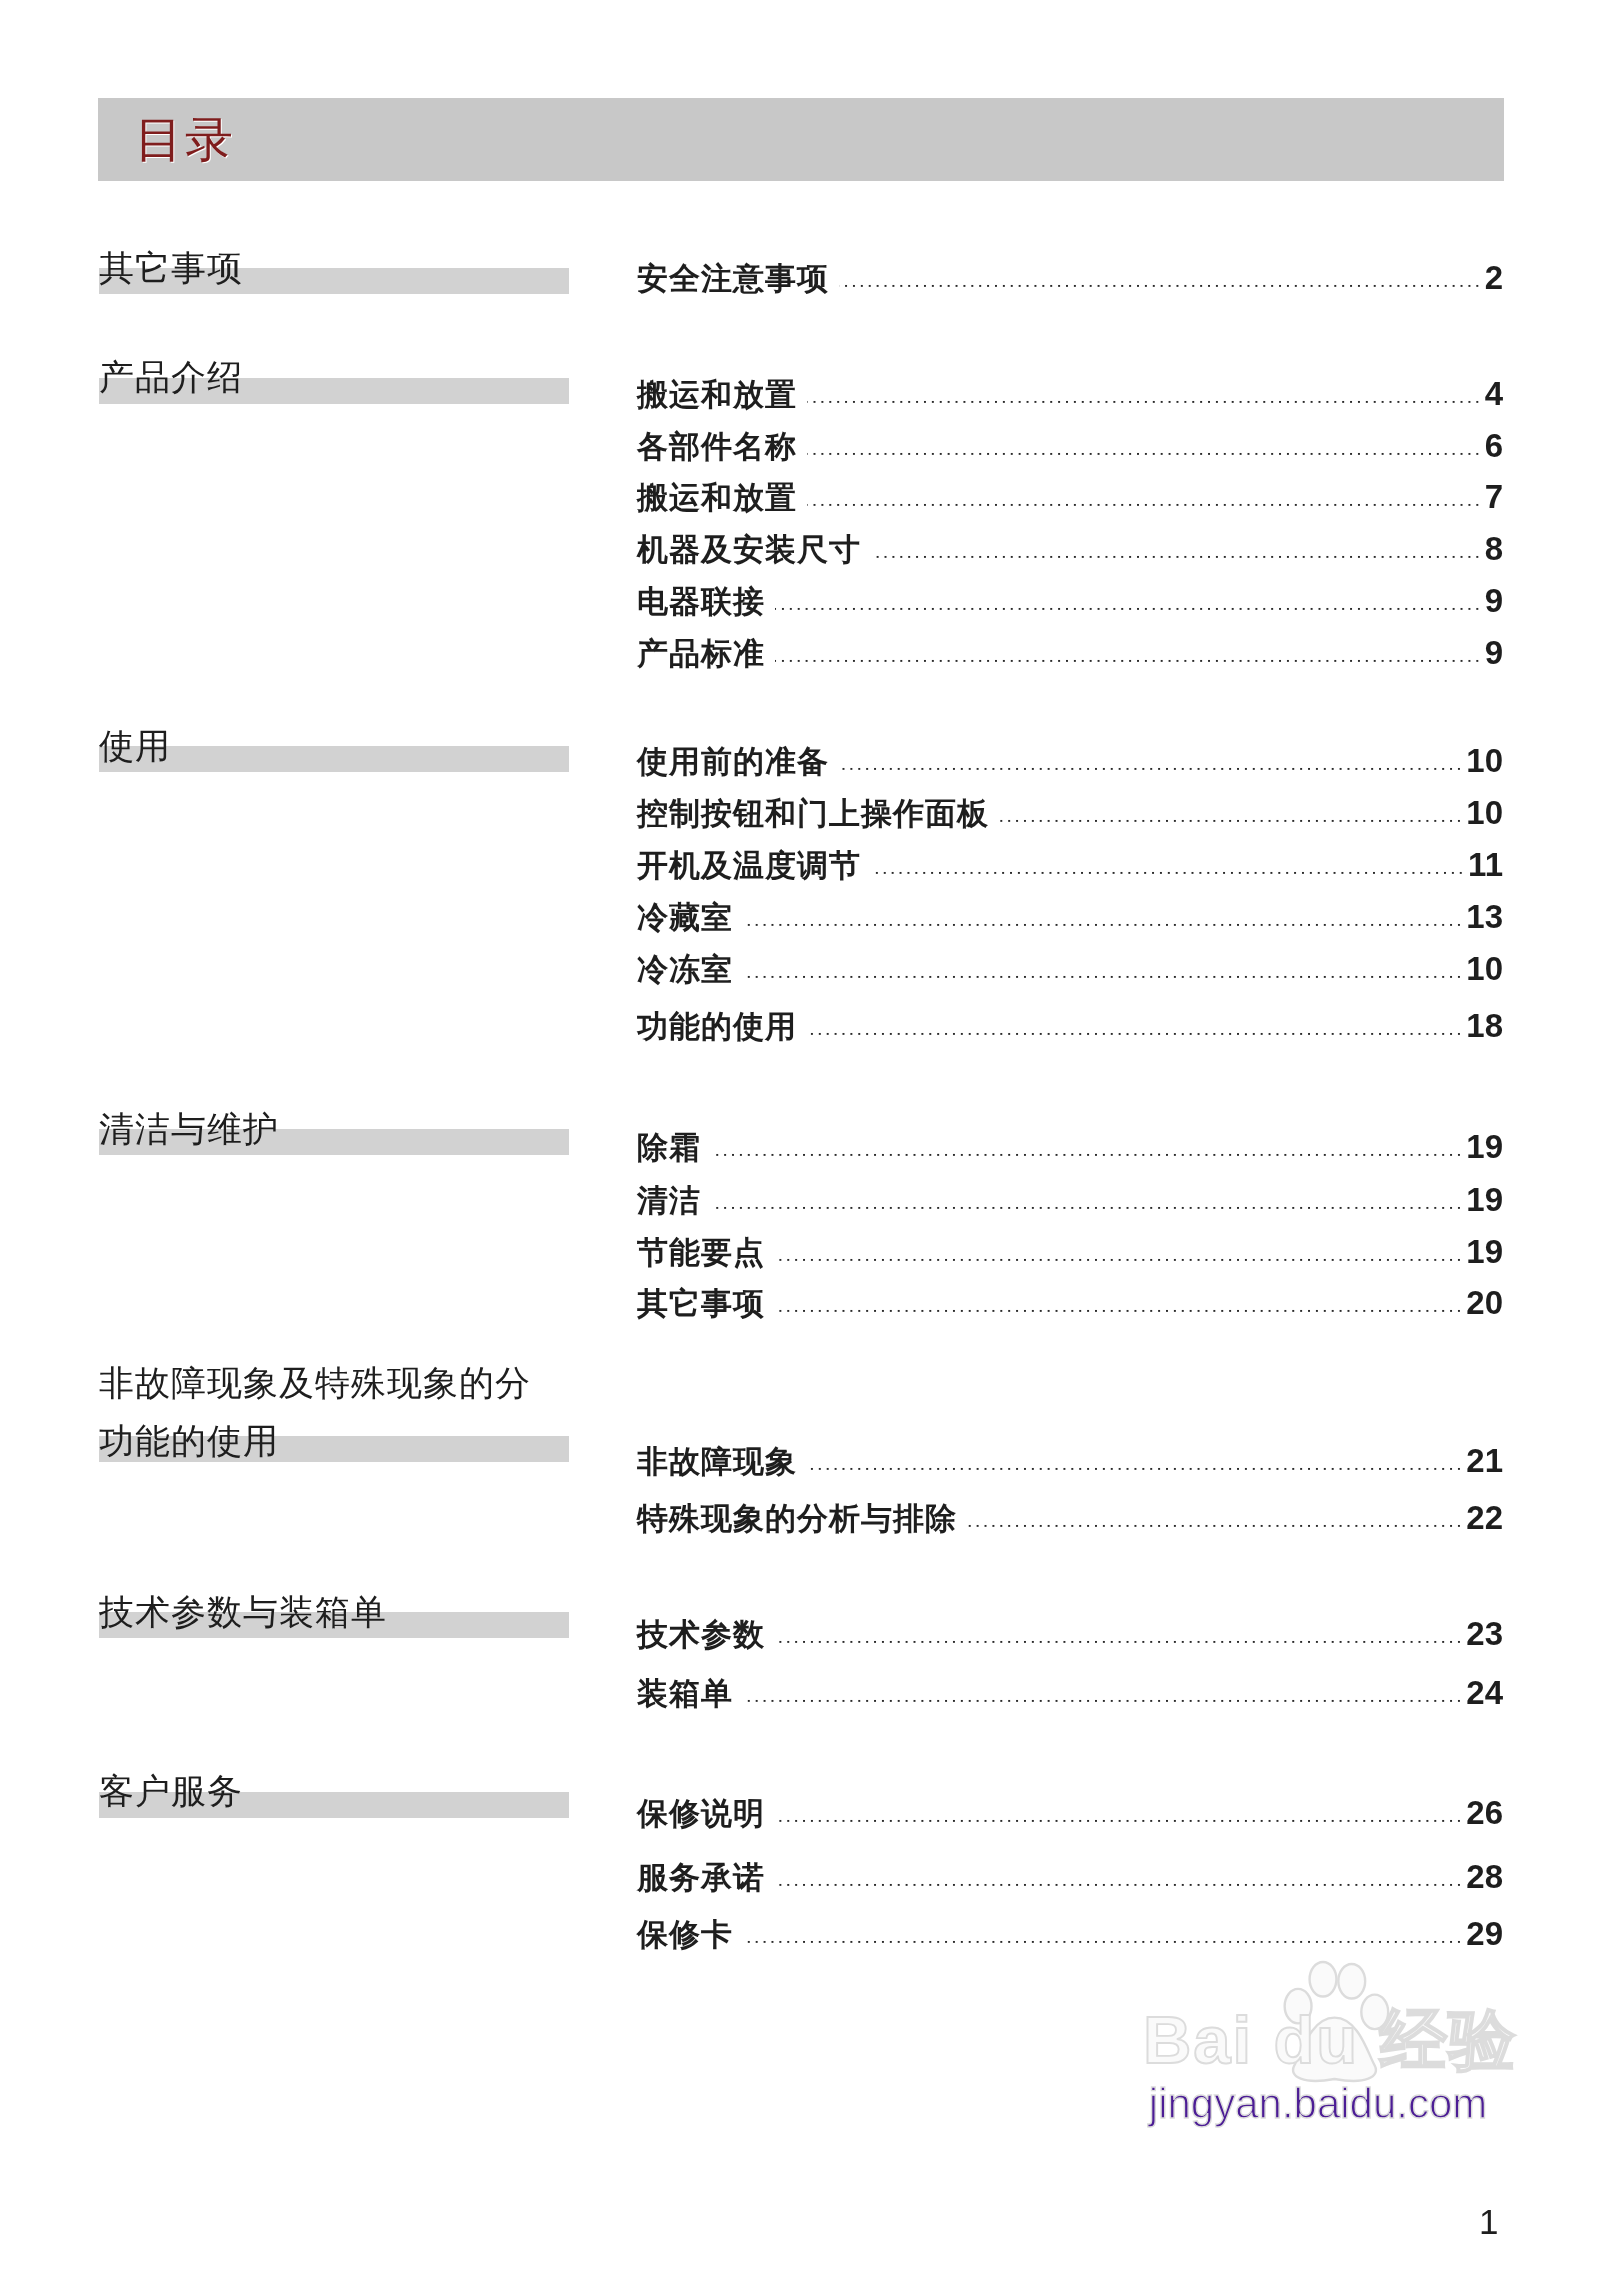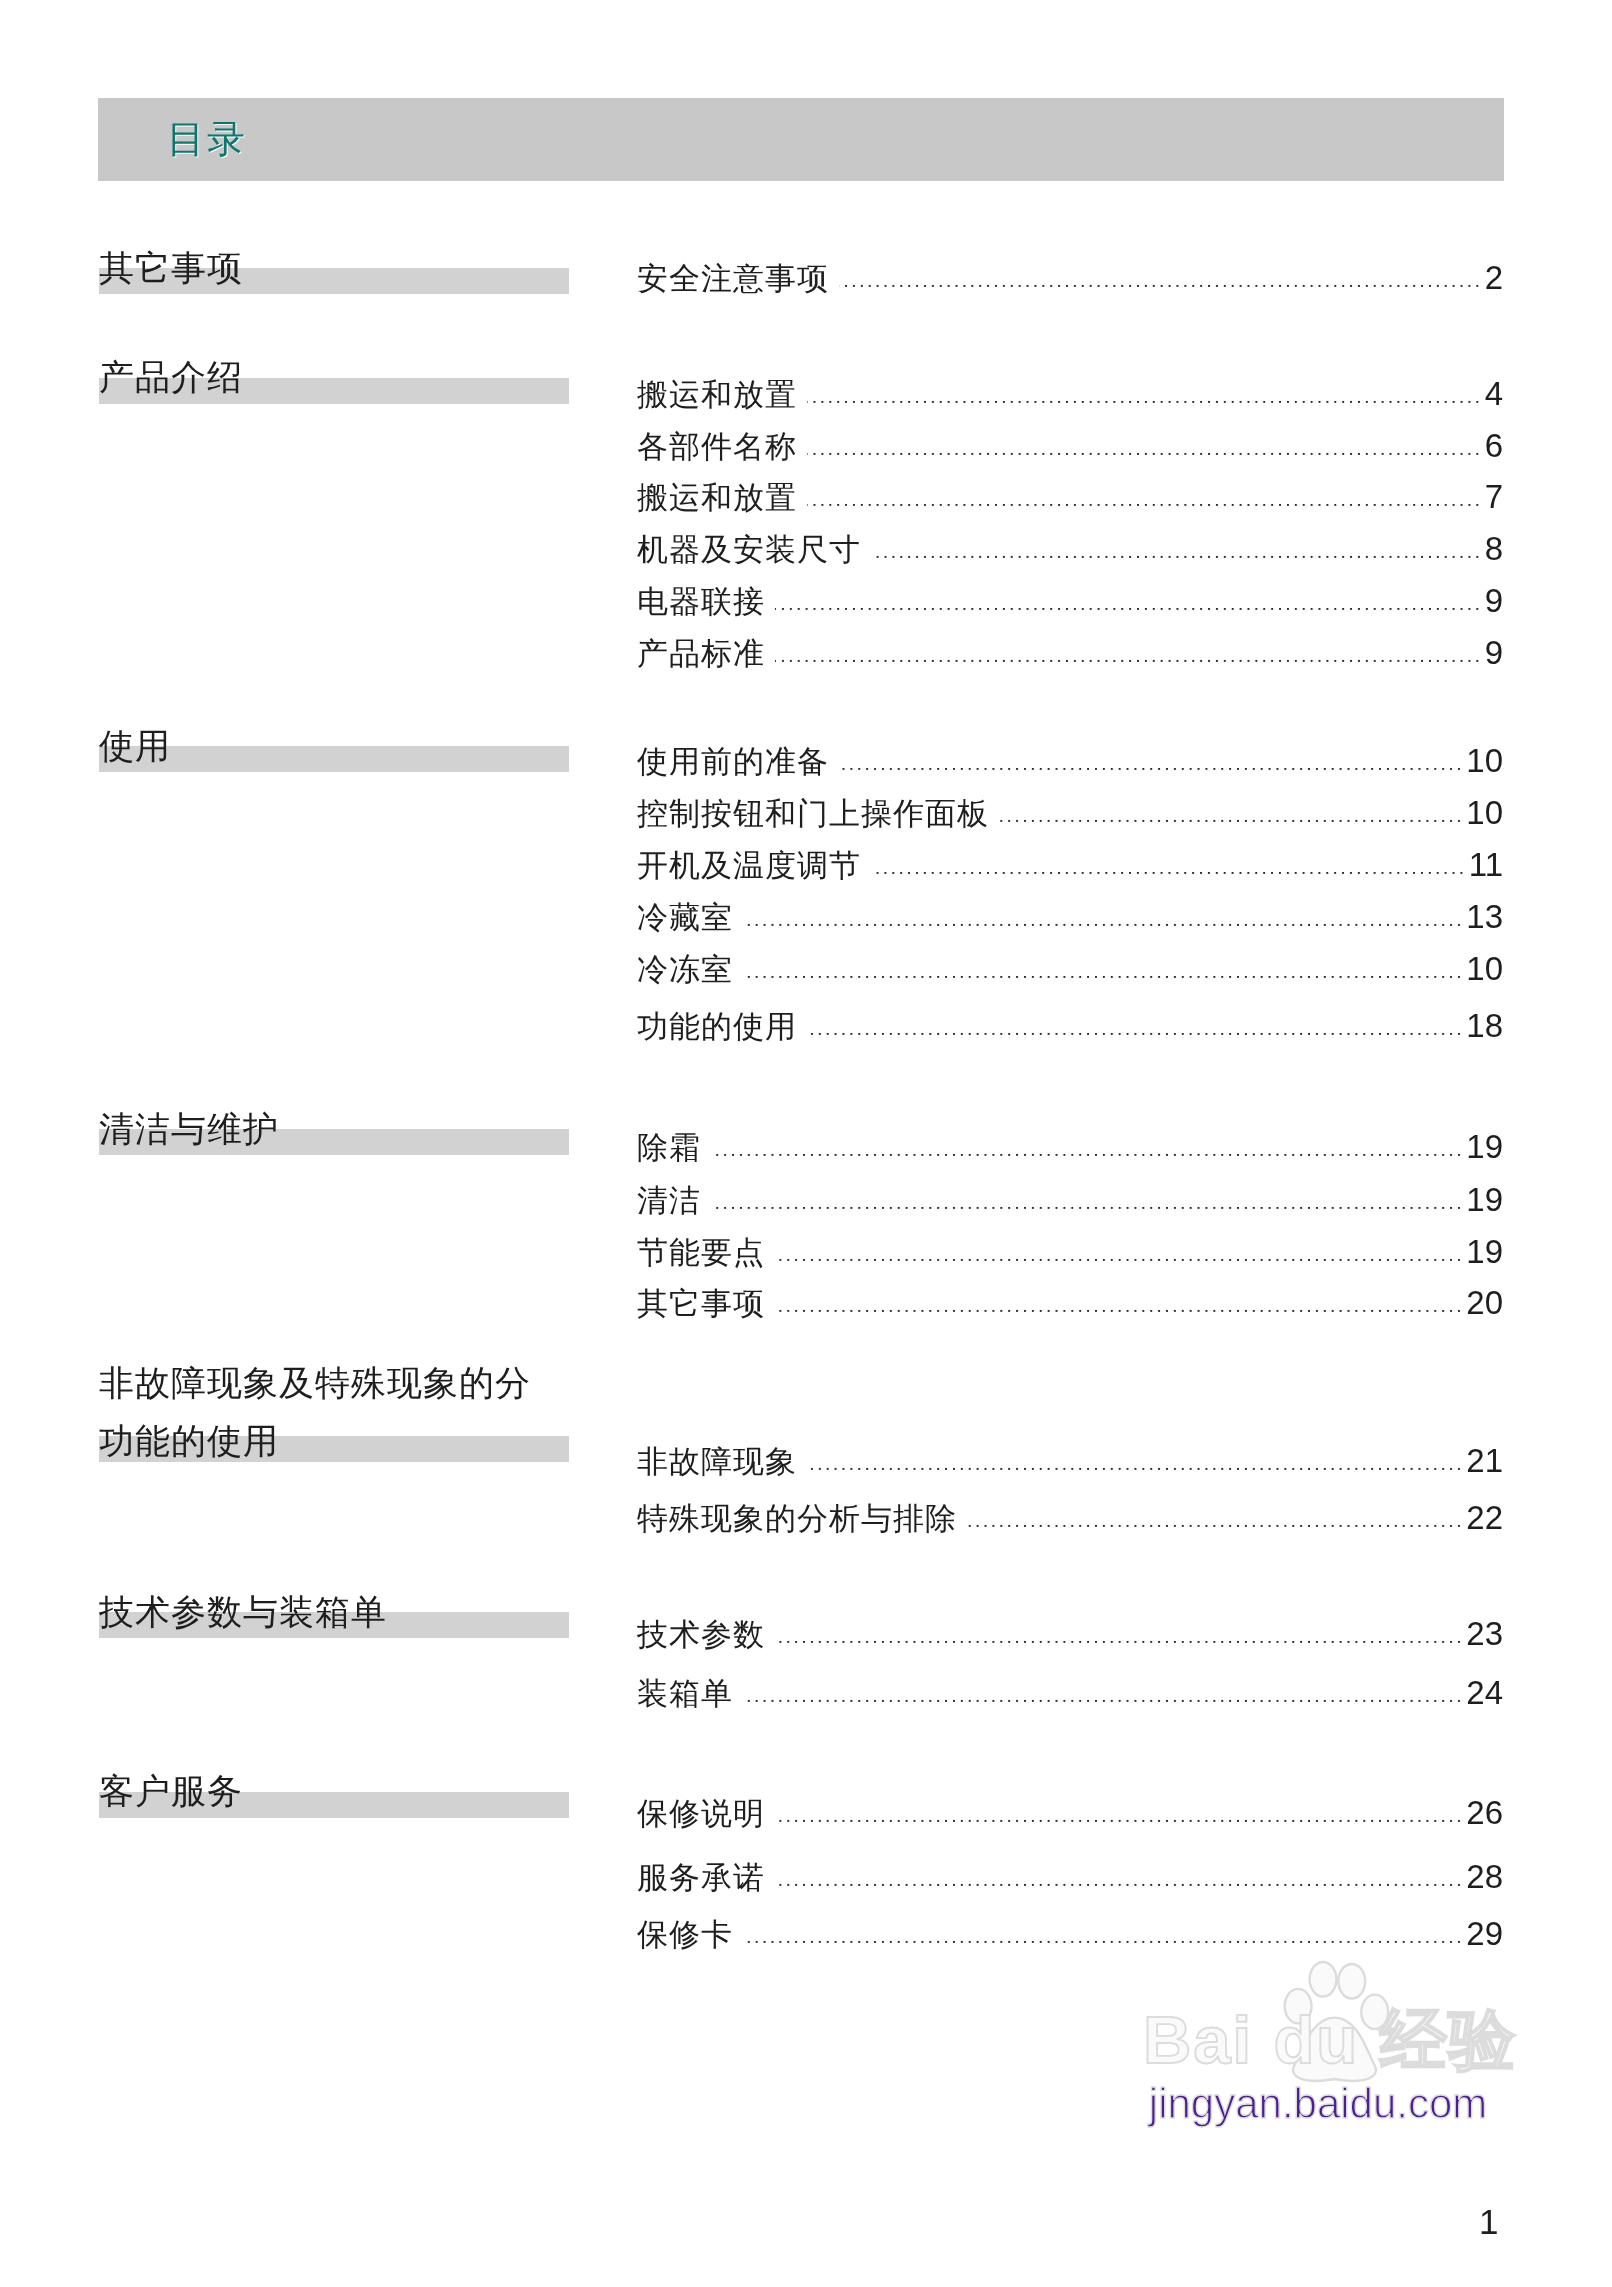--- a/index.html
+++ b/index.html
@@ -1,23 +1,23 @@
 <!DOCTYPE html>
 <html><head>
 <meta charset="utf-8">
 <style>
   html, body { margin: 0; padding: 0; background: #ffffff; }
   body { width: 1612px; height: 2287px; position: relative; overflow: hidden;
          font-family: "DejaVu Sans", "Liberation Sans", sans-serif; color: #1a1a1a; }
   .header-bar { position: absolute; left: 98px; top: 98px; width: 1406px; height: 83px; background: #c8c8c8; }
-  .header-title { position: absolute; left: 135px; top: 115px; font-size: 38px; line-height: 48px; color: #0f766e;
-                  text-shadow: 1px 1px 0 #ffffff; letter-spacing: 1.9px; margin-left: 32px; }
+  .header-title { position: absolute; left: 135px; top: 115px; font-size: 48px; line-height: 48px; color: #7f1d1d;
+                  text-shadow: 1px 1px 0 #ffffff; letter-spacing: 1.9px; }
   .section-bar { position: absolute; left: 99px; width: 470px; height: 26px; background: #d2d2d2; }
   .section-title { position: absolute; left: 99px; font-size: 35px; line-height: 38px; color: #1e1e1e; white-space: nowrap; letter-spacing: 1px; }
-  .entry { position: absolute; left: 637px; width: 866px; height: 38px; display: flex; align-items: center; font-size: 31px; line-height: 38px; }
+  .entry { position: absolute; left: 637px; width: 866px; height: 38px; display: flex; align-items: center; font-size: 31px; line-height: 38px; font-weight: bold; }
   .entry .label { white-space: nowrap; color: #1e1e1e; letter-spacing: 1px; }
   .entry .leader { flex: 1; margin: 0 3.8px 0 9.6px; height: 3.8px; align-self: flex-end; margin-bottom: 9.6px;
                    background-image: radial-gradient(circle, #2a2a2a 1.2px, transparent 1.5px);
                    background-size: 7.9px 3.8px; background-repeat: repeat-x; background-position: right center; }
   .entry .page { white-space: nowrap; font-family: "Liberation Sans", sans-serif; font-size: 33px; color: #1e1e1e; }
   .page-number { position: absolute; left: 1479px; top: 2202px; font-family: "Liberation Sans", sans-serif; font-size: 35px; color: #1e1e1e; }
   .watermark { position: absolute; left: 1143px; top: 1948px; width: 375px; height: 192px; color: transparent; pointer-events: none; }
   .wm-logo { position: absolute; left: 0; top: 58px; font-family: "Liberation Sans", sans-serif; font-weight: bold; font-size: 67px; line-height: 67px;
              color: #fafafa; -webkit-text-stroke: 1.9px #dcdcdc; letter-spacing: 1.9px; white-space: nowrap; }
   .wm-url { position: absolute; left: 5.8px; top: 134px; font-family: "Liberation Sans", sans-serif; font-size: 42px; line-height: 44px;

